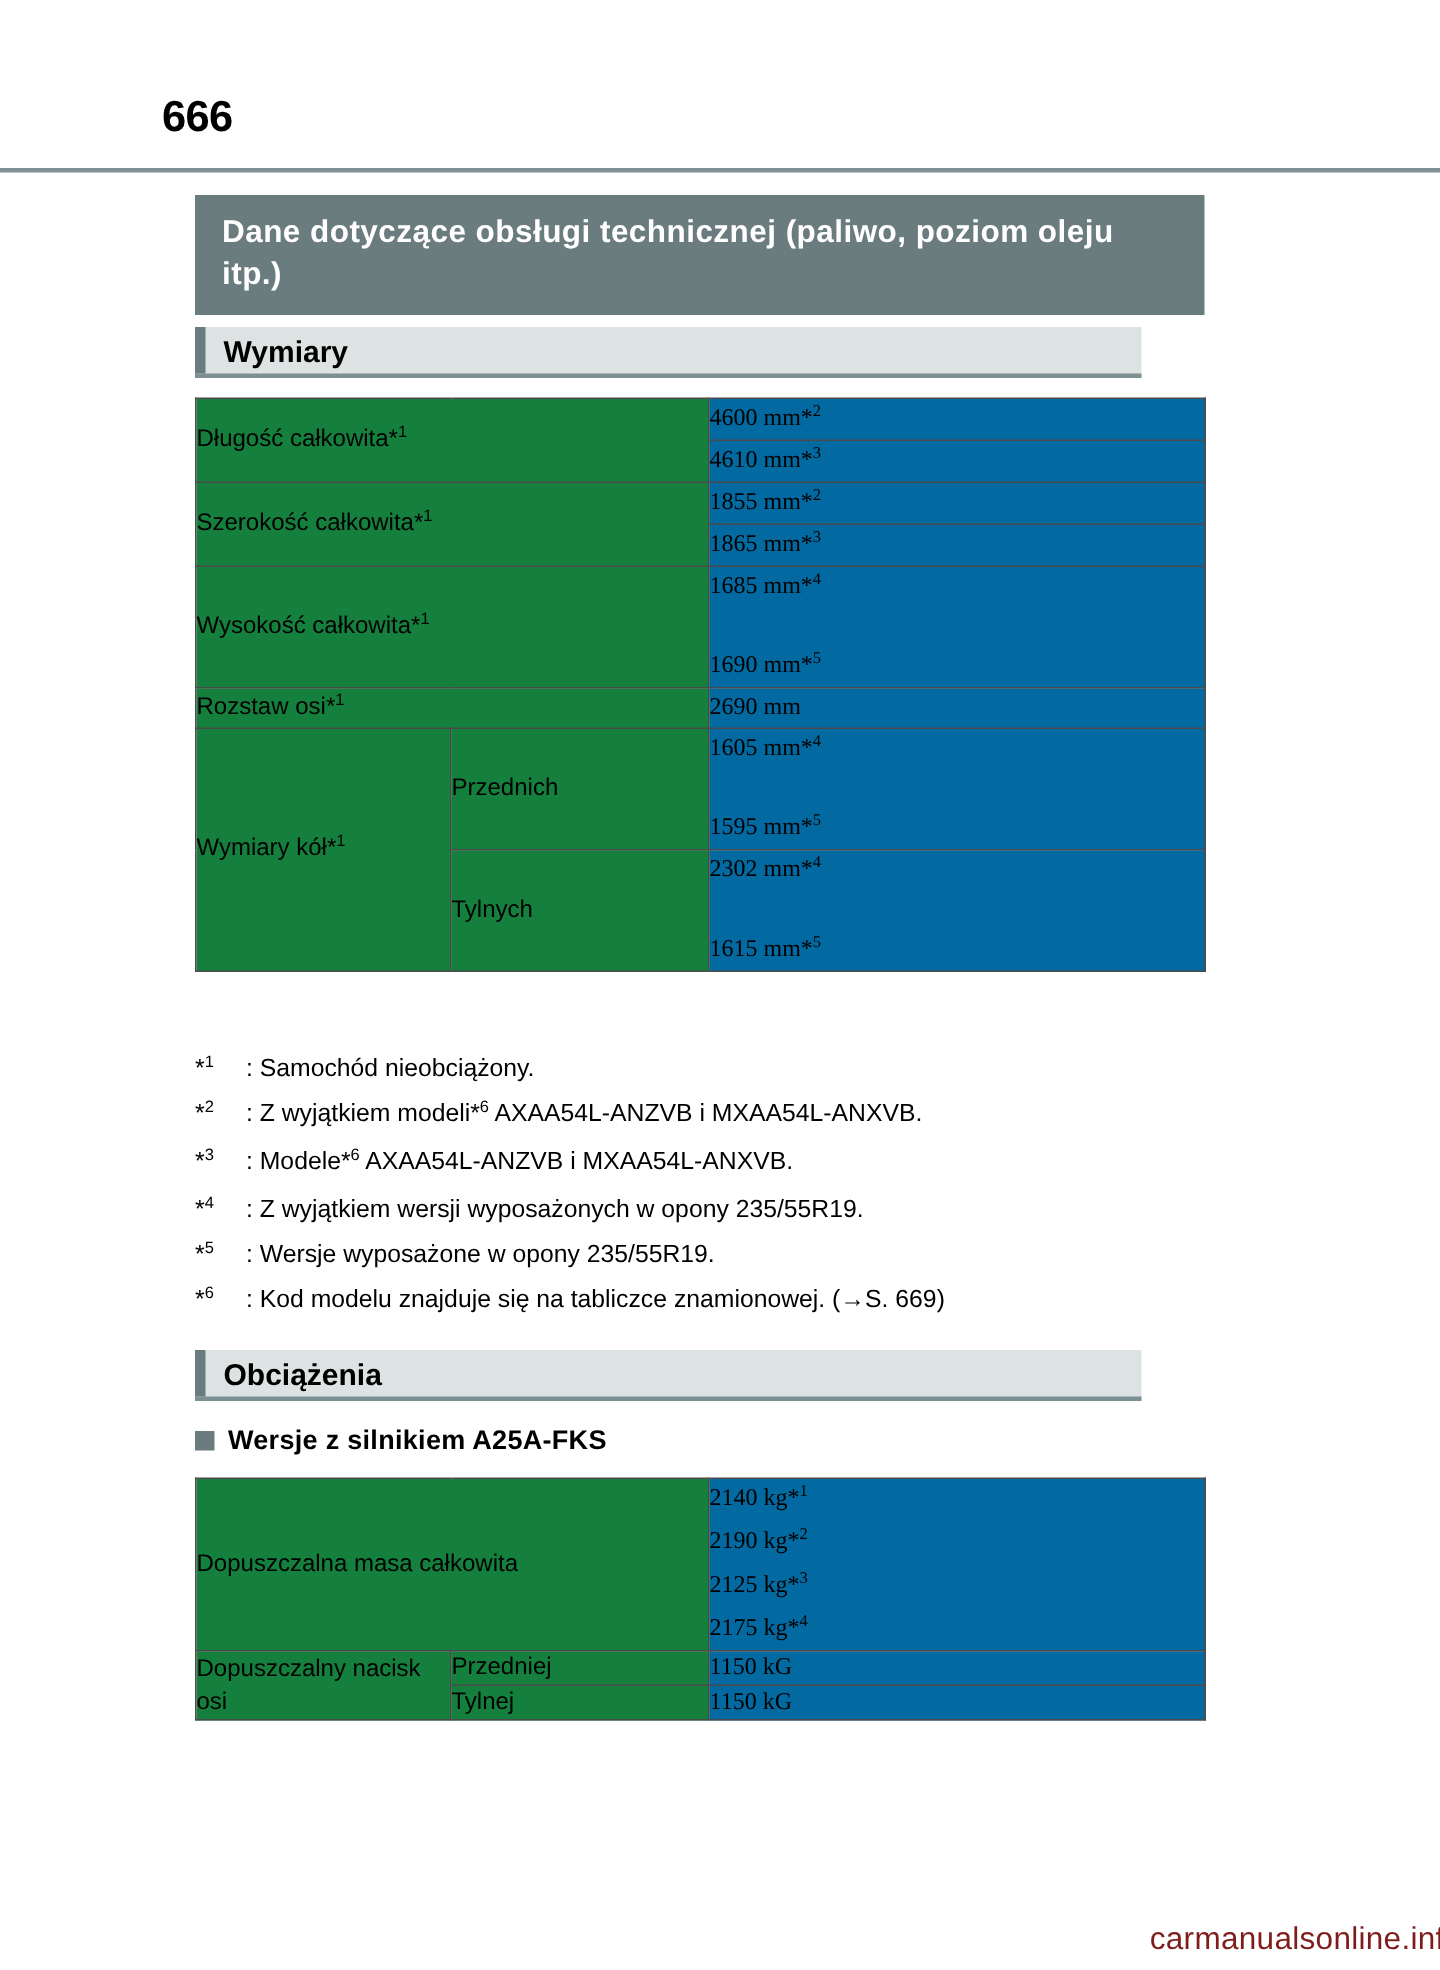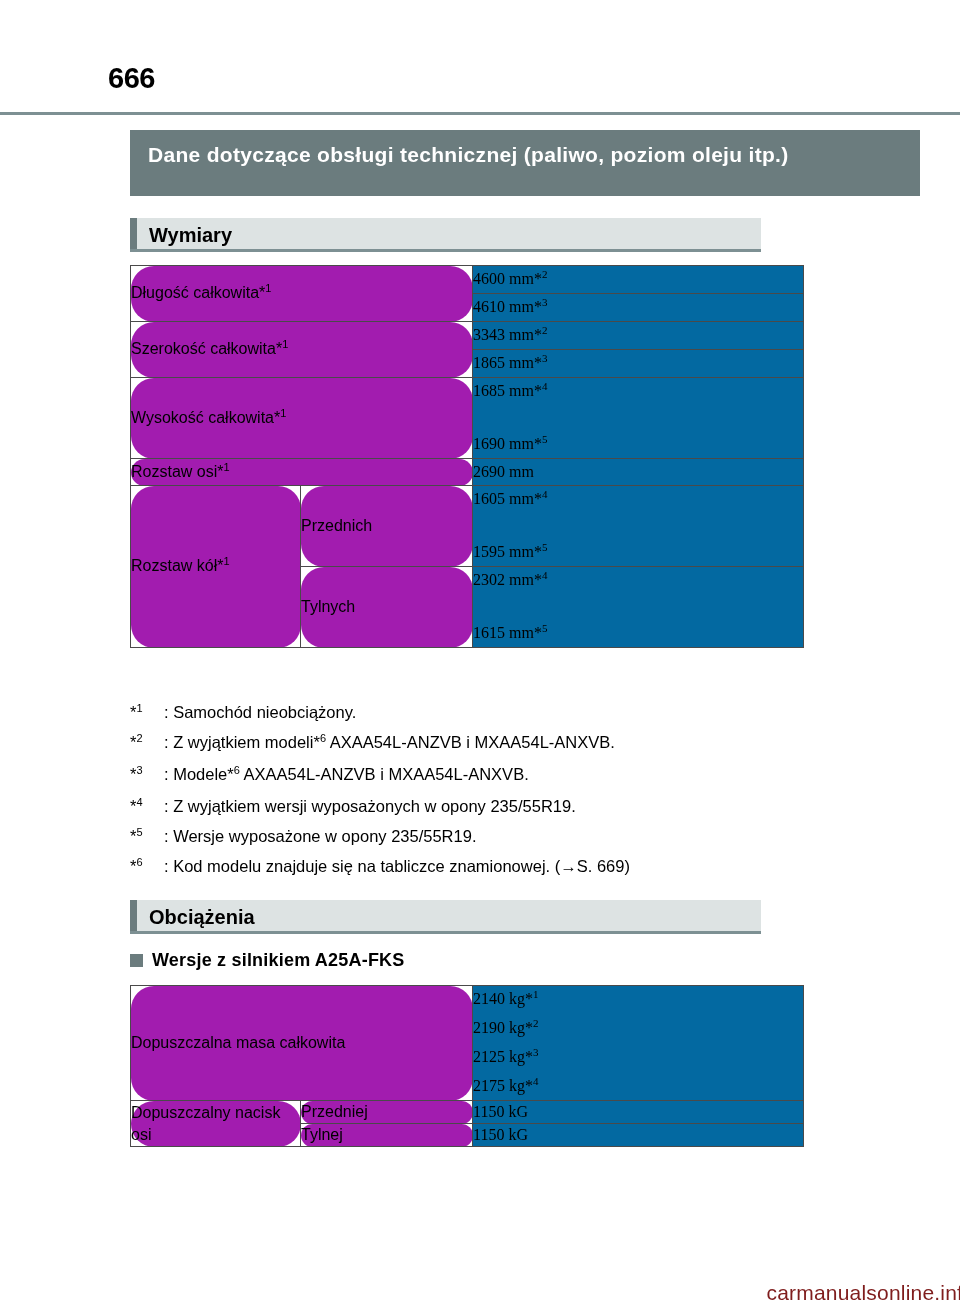--- a/index.html
+++ b/index.html
@@ -57,21 +57,21 @@
     width: 960px;
     height: 3px;
     background: #7d9093;
   }
 
   
   .banner {
     position: absolute;
     left: 130px;
     top: 130px;
-    width: 790px;
+    width: 673px;
     min-height: 66px;
     background: #6b7c7e;
     box-sizing: border-box;
     padding: 11px 18px 13px 18px;
   }
   .banner-title {
     color: #ffffff;
     font-size: 21px;
     font-weight: bold;
     line-height: 28px;
@@ -144,24 +144,23 @@
   }
   #table-wymiary { top: 265px; }
   #table-obciazenia { top: 985px; }
 
   .spec-table td {
     border: 1px solid #4a4a4a;
     padding: 0;
     vertical-align: middle;
   }
   .cell-label {
-    background: #a21caf;
+    background: #15803d;
     padding: 9px 12px;
     line-height: 22px;
-    border-radius: 23px;
   }
   .cell-value {
     background: #0369a1;
     padding: 9px 12px;
     line-height: 22px;
     font-family: Liberation Serif, serif;
   }
   .cell-value .val-line {
     display: block;
     line-height: 26px;
@@ -252,21 +251,21 @@
       </tr>
       <tr>
         <td class="cell-value">
             <span class="val-line"><span>4610 mm</span><span class="fn-star">*</span><span class="fn">3</span></span>
           </td>
       </tr>
 
       <tr>
         <td class="cell-label" colspan="2" rowspan="2"><span>Szerokość całkowita</span><span class="fn-star">*</span><span class="fn">1</span></td>
         <td class="cell-value">
-            <span class="val-line"><span>3343 mm</span><span class="fn-star">*</span><span class="fn">2</span></span>
+            <span class="val-line"><span>1855 mm</span><span class="fn-star">*</span><span class="fn">2</span></span>
           </td>
       </tr>
       <tr>
         <td class="cell-value">
             <span class="val-line"><span>1865 mm</span><span class="fn-star">*</span><span class="fn">3</span></span>
           </td>
       </tr>
 
       <tr>
         <td class="cell-label" colspan="2"><span>Wysokość całkowita</span><span class="fn-star">*</span><span class="fn">1</span></td>
@@ -277,21 +276,21 @@
       </tr>
 
       <tr>
         <td class="cell-label" colspan="2"><span>Rozstaw osi</span><span class="fn-star">*</span><span class="fn">1</span></td>
         <td class="cell-value">
             <span class="val-line">2690 mm</span>
           </td>
       </tr>
 
       <tr>
-        <td class="cell-label" rowspan="2"><span>Rozstaw kół</span><span class="fn-star">*</span><span class="fn">1</span></td>
+        <td class="cell-label" rowspan="2"><span>Wymiary kół</span><span class="fn-star">*</span><span class="fn">1</span></td>
         <td class="cell-label">Przednich</td>
         <td class="cell-value">
           <span class="val-line"><span>1605 mm</span><span class="fn-star">*</span><span class="fn">4</span></span>
           <span class="val-line"><span>1595 mm</span><span class="fn-star">*</span><span class="fn">5</span></span>
         </td>
       </tr>
       <tr>
         <td class="cell-label">Tylnych</td>
         <td class="cell-value">
           <span class="val-line"><span>2302 mm</span><span class="fn-star">*</span><span class="fn">4</span></span>

